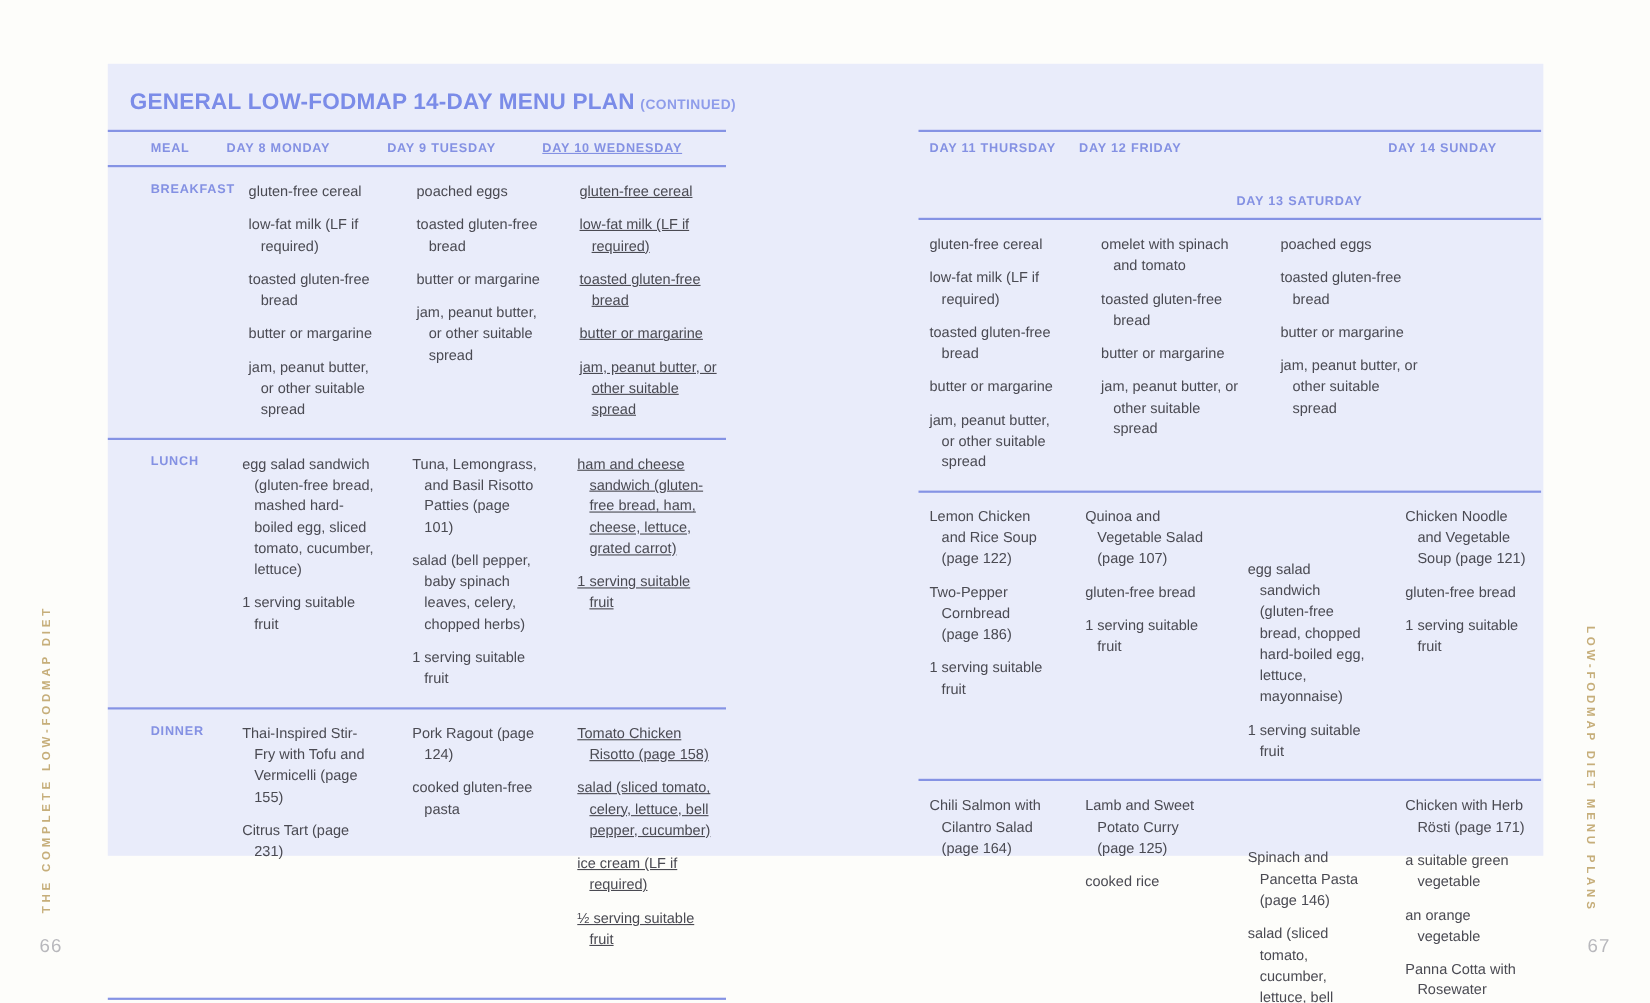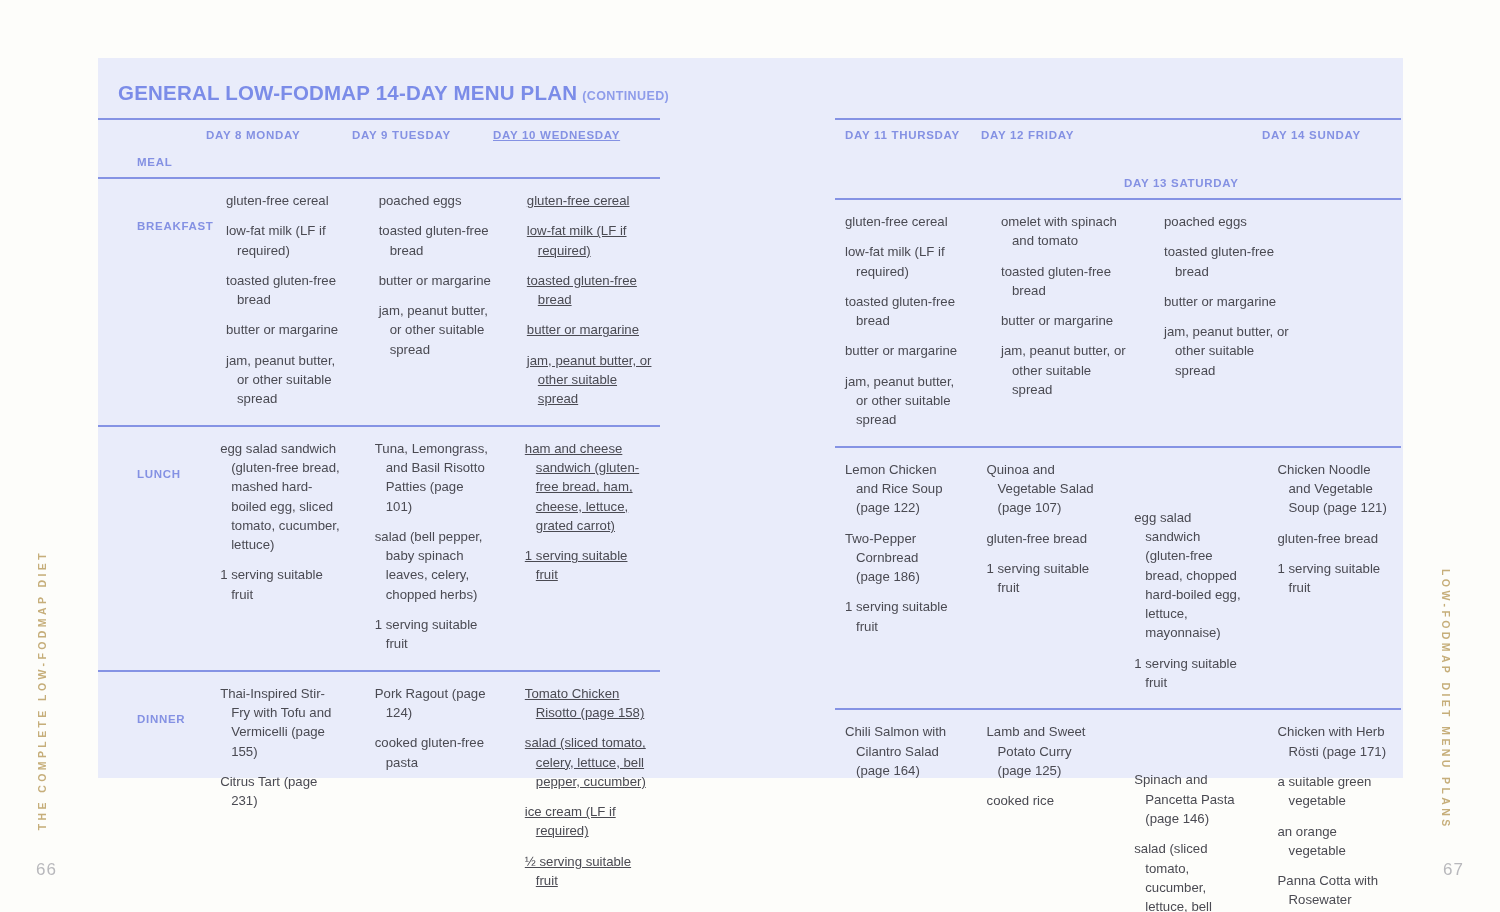--- a/index.html
+++ b/index.html
@@ -91,21 +91,21 @@
     color: #4a4a52;
   }
   .day-cell .item {
     padding-left: 11px;
     text-indent: -11px;
     margin-bottom: 11px;
   }
   .day-cell .item:last-child { margin-bottom: 0; }
 
   
-  #table-left  .c0 { width: 108px; padding-left: 39px; box-sizing: border-box; margin-top: 27px; }
+  #table-left  .c0 { width: 108px; padding-left: 39px; box-sizing: border-box; }
   #table-left  .c1 { width: 146px; padding-right: 12px; box-sizing: border-box; }
   #table-left  .c2 { width: 141px; padding-right: 12px; box-sizing: border-box; }
   #table-left  .c3 { width: 147px; padding-right: 8px;  box-sizing: border-box; text-decoration: underline; }
 
   
   #table-right .c0 { width: 146px; padding-left: 10px; padding-right: 12px; box-sizing: border-box; }
   #table-right .c1 { width: 143px; padding-right: 12px; box-sizing: border-box; }
   #table-right .c2 { width: 138px; padding-right: 12px; box-sizing: border-box; margin-top: 48px; }
   #table-right .c3 { width: 139px; padding-right: 6px;  box-sizing: border-box; }
   #sidetext-right-wrap {
@@ -127,21 +127,21 @@
     transform: rotate(180deg);
     font-size: 10.5px;
     font-weight: bold;
     letter-spacing: 3.4px;
     color: #c6ae7a;
     white-space: nowrap;
   }
 
   .folio {
     position: absolute;
-    bottom: 32px;
+    bottom: 42px;
     font-size: 17px;
     color: #b8b8bc;
     letter-spacing: 1px;
   }
   #folio-left  { left: 36px; }
   #folio-right { right: 36px; }
 </style>
 </head>
 <body>
 

